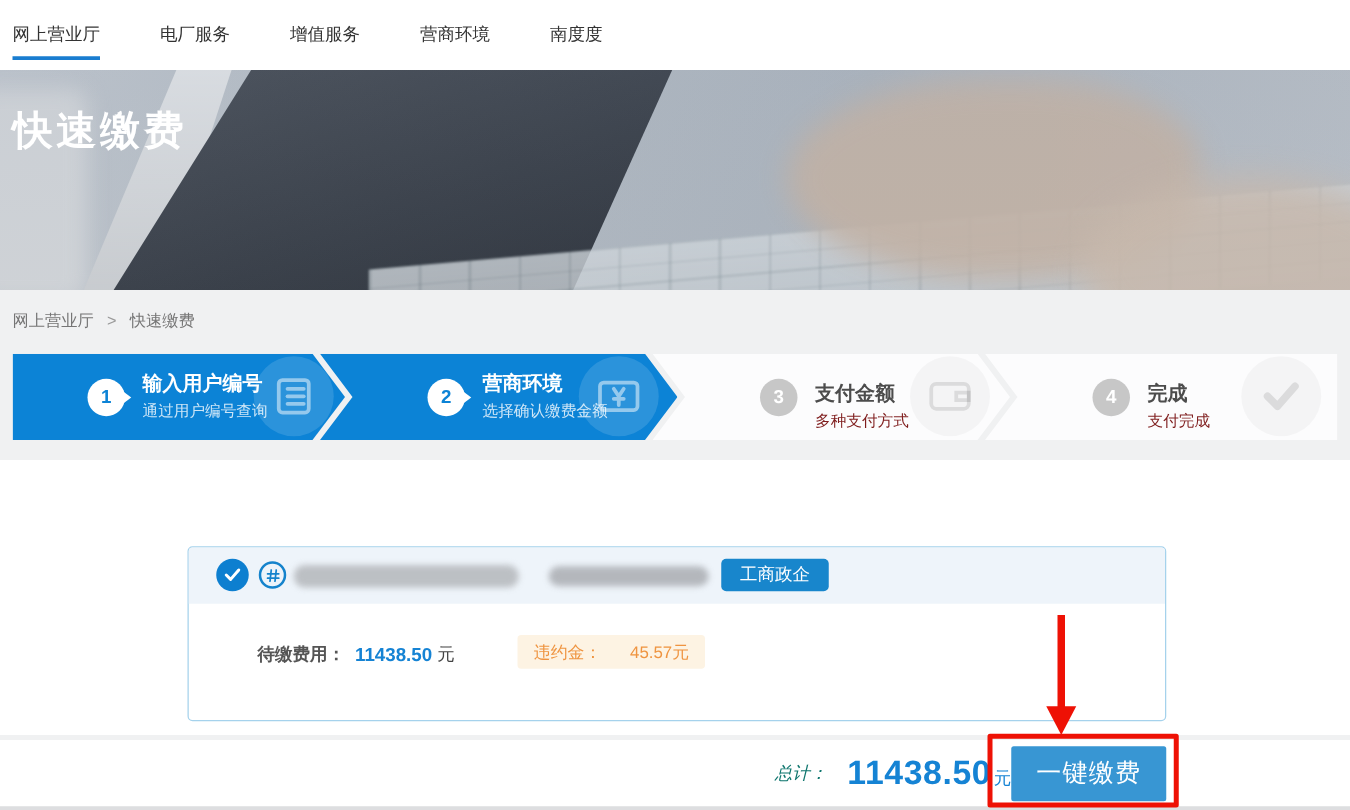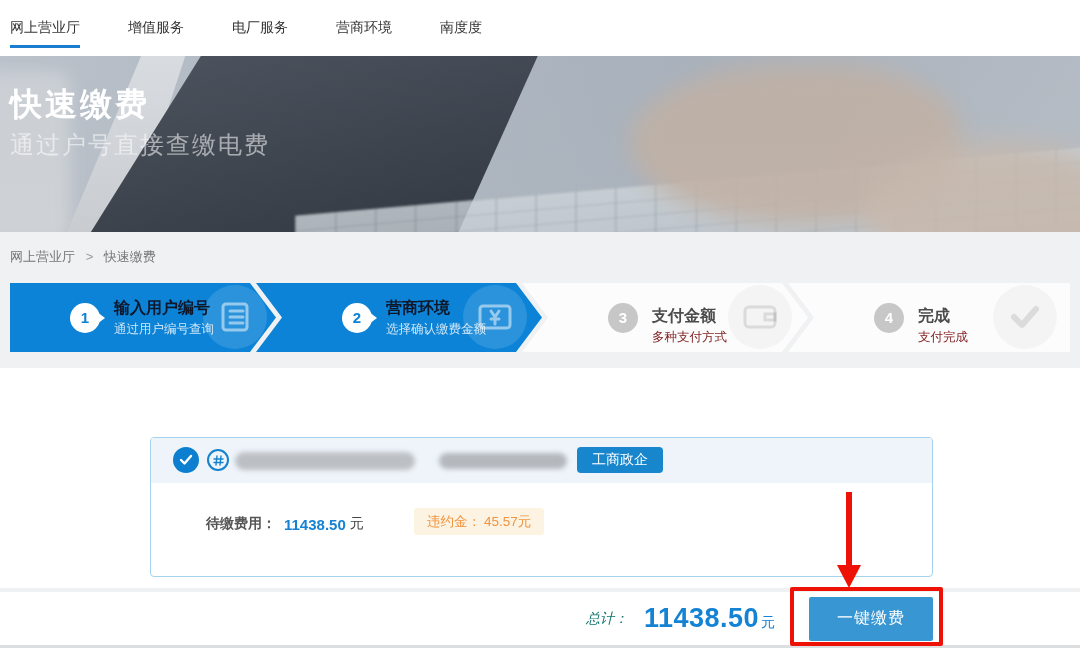--- a/index.html
+++ b/index.html
@@ -65,21 +65,21 @@
           display:flex; align-items:center; justify-content:center;
           font-size:15px; font-weight:bold; margin-right:14px; z-index:1; }
   .seg.blue .step-num { background:#fff; color:#0c83d6; }
   .seg.blue .step-num::after { content:""; position:absolute; left:27px; top:9px;
           border-top:6px solid transparent; border-bottom:6px solid transparent;
           border-left:8px solid #fff; }
   .seg.light .step-num { background:#c7c7c7; color:#fff; }
   .step-text { line-height:1; z-index:1; }
   .step-title { font-size:16px; font-weight:bold; margin-bottom:7px; }
   .step-sub { font-size:12.5px; }
-  .seg.blue .step-title { color:#0f172a; }
+  .seg.blue .step-title { color:#ffffff; }
   .seg.blue .step-sub { color:rgba(255,255,255,.8); }
   .seg.light .step-title { color:#4c4c4c;margin-top:16px; }
   .seg.light .step-sub { color:#7f1d1d; }
   .ghost { position:absolute; top:2px; width:64px; height:64px; border-radius:50%;
           display:flex; align-items:center; justify-content:center; }
   .seg.blue .ghost { background:rgba(255,255,255,.13); }
   .seg.light .ghost { background:rgba(0,0,0,.03); }
   .seg1 .ghost { left:193px; } .seg2 .ghost { left:207px; }
   .seg3 .ghost { left:206px; } .seg4 .ghost { left:205px; }
   .seg.blue .ghost svg { stroke:rgba(255,255,255,.5); }
@@ -100,62 +100,61 @@
   .blur-2 { left:288px; top:15px; width:128px; height:16px; background:#aaadb2; }
   .type-badge { position:absolute; left:426px; top:9px; height:26px; padding:0 15px;
           background:#1886cc; color:#fff; font-size:14px; border-radius:4px;
           display:flex; align-items:center; }
   .fee-row { position:absolute; left:55px; top:77px; display:flex; align-items:flex-end; font-size:14px; }
   .fee-label { color:#555; font-weight:bold; }
   .fee-amount { color:#1583d4; font-weight:bold; font-size:15px; margin:0 4px 0 8px; }
   .fee-unit { color:#444; }
   .penalty-pill { position:absolute; left:263px; top:70px; height:27px; padding:0 13px;
           background:#fdf3e3; border-radius:3px; color:#ef9440; font-size:13.5px;
-          display:flex; align-items:center; gap:3px; }
+          display:flex; align-items:center; gap:23px; }
 
   
   .gap-band { position:absolute; top:588px; left:0; right:0; height:4px; background:#f0f1f2; }
   .footer { position:absolute; top:592px; left:0; right:0; height:53px; background:#fff;
           display:flex; align-items:center; justify-content:flex-end; padding-right:147px; }
   .total-label { font-size:14px; color:#0f766e; margin-right:16px;font-style:italic; }
   .total-amount { font-size:27px; font-weight:bold; color:#1583d4; letter-spacing:.5px; }
   .total-unit { font-size:14px; color:#1583d4; margin:8px 0 0 2px; }
-  .pay-btn { margin-left:34px; width:124px; height:44px; background:#3896d3; color:#fff;
-          font-size:16px; border:none; border-radius:2px; cursor:pointer;
+  .pay-btn { width:124px; height:44px; background:#3896d3; color:#fff;
+          font-size:20px; border:none; border-radius:2px; cursor:pointer;
           font-family:"Liberation Sans", sans-serif; letter-spacing:1px; }
   .bottom-line { position:absolute; top:645px; left:0; right:0; height:3px; background:#dddee0; }
 
   
   .red-box { position:absolute; left:790px; top:587px; width:153px; height:59px;
           border:4px solid #ee1105; border-radius:2px; z-index:6; pointer-events:none; }
   .red-arrow { position:absolute; left:834px; top:492px; z-index:6; pointer-events:none; }
 </style>
 </head>
 <body>
 
 <div class="page">
 
   <header class="topnav">
     <div class="nav-item active">网上营业厅</div>
+    <div class="nav-item">电厂服务</div>
     <div class="nav-item">增值服务</div>
-    <div class="nav-item">电厂服务</div>
     <div class="nav-item">营商环境</div>
     <div class="nav-item">南度度</div>
   </header>
 
   <section class="hero">
     <div class="hero-cup"></div>
     <div class="laptop-edge"></div>
     <div class="laptop-screen"></div>
     <div class="keyboard"></div>
     <div class="hand-1"></div>
     <div class="hand-2"></div>
     <div class="hero-tint"></div>
     <h1 class="hero-title">快速缴费</h1>
-    <p class="hero-sub">通过户号直接查缴电费</p>
   </section>
 
   <div class="gray-band"></div>
 
   <nav class="breadcrumb">
     <span class="root">网上营业厅</span>
     <span class="sep">&gt;</span>
     <span class="current">快速缴费</span>
   </nav>
 

